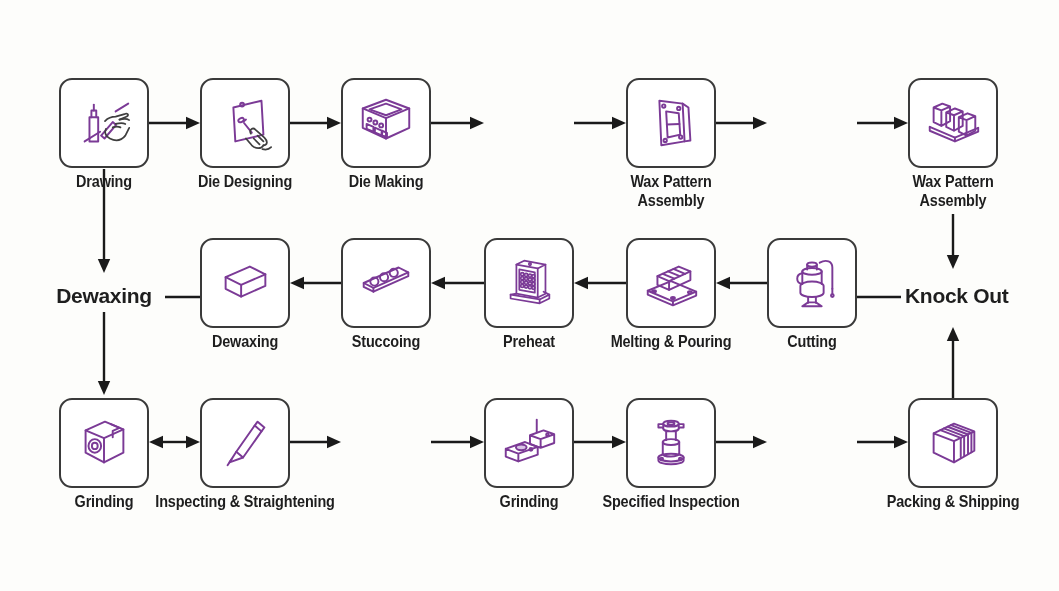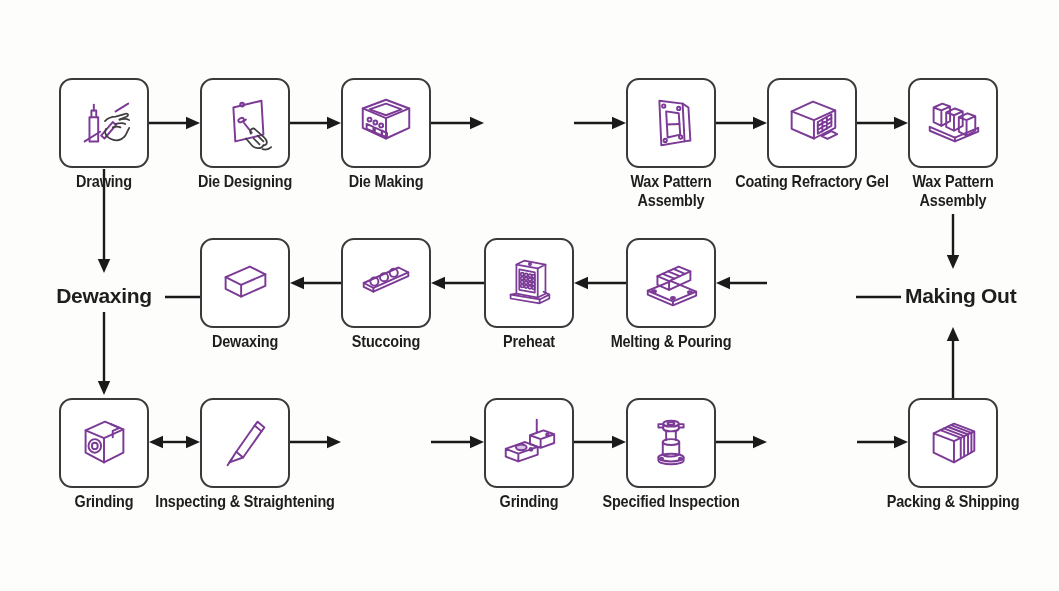--- a/index.html
+++ b/index.html
@@ -218,53 +218,38 @@
           <circle cx="26" cy="50" r="1.7"></circle>
             <circle cx="42" cy="46.5" r="1.7"></circle>
           <path d="M27 20 L40 22 L41.5 44 L28.5 47 Z"></path>
           <path d="M27.7 33.5 L40.7 33"></path>
         </g>
       </svg>
     </div>
     <div class="label wrap-narrow">Wax Pattern Assembly</div>
   </div>
 
-  <div class="node" style="left:767px;top:78px">
-    <div class="box">
-      <svg class="icon" viewBox="0 0 64 64">
-        <g fill="none" stroke="currentColor" stroke-width="2" stroke-linecap="round" stroke-linejoin="round">
-          <path d="M11 20 L33 10 L56 19 L34 29 Z"></path>
-          <path d="M11 20 V38 L34 48 V29"></path>
-          <path d="M56 19 V37 L34 48"></path>
-          <path d="M52 23 V35 L38 43 V31 Z"></path>
-          <path d="M52 27 L38 35 M52 31 L38 39 M47.3 25.7 V38 M42.7 28.4 V40.7"></path>
-          <path d="M42 45.5 L52 40.5 L58 43.5 L48 48.5 Z"></path>
-        </g>
-      </svg>
-    </div>
-    <div class="label">Coating Refractory Gel</div>
-  </div>
 
   <div class="node" style="left:908px;top:78px">
     <div class="box">
       <svg class="icon" viewBox="0 0 64 64">
         <g fill="none" stroke="currentColor" stroke-width="2" stroke-linecap="round" stroke-linejoin="round">
           <path d="M8 36 L34 47 L58 37"></path>
           <path d="M8 36 V40 L34 51 L58 41 V37 M34 47 V51"></path>
           <path d="M12 16 L21 12 L29 15 L20 19 Z M12 16 V31 L20 35 V19 M29 15 V30 L20 35"></path>
           <path d="M25 21 L34 17 L42 20 L33 24 Z M25 21 V36 L33 40 V24 M42 20 V35 L33 40"></path>
           <path d="M38 26 L47 22 L55 25 L46 29 Z M38 26 V41 L46 45 V29 M55 25 V40 L46 45"></path>
         </g>
       </svg>
     </div>
     <div class="label wrap-narrow">Wax Pattern Assembly</div>
   </div>
 
   <div class="side-label centered" style="left:14px;top:284px">Dewaxing</div>
-  <div class="side-label" style="left:905px;top:284px">Making Out</div>
+  <div class="side-label" style="left:905px;top:284px">Knock Out</div>
 
   <div class="node" style="left:200px;top:238px">
     <div class="box">
       <svg class="icon" viewBox="0 0 64 64">
         <g fill="none" stroke="currentColor" stroke-width="2" stroke-linecap="round" stroke-linejoin="round">
           <path d="M12 26 L37 15 L53 23 L28 34 Z"></path>
           <path d="M12 26 V38 L28 46 V34"></path>
           <path d="M53 23 V35 L28 46"></path>
         </g>
       </svg>
@@ -333,20 +318,40 @@
           <path d="M18 25 L40 15 L52 20 L30 30 Z"></path>
           <path d="M18 25 V34 L30 39 V30"></path>
           <path d="M52 20 V29 L30 39"></path>
           <path d="M23.5 22.5 L35.5 27.5 M29 20 L41 25 M34.5 17.5 L46.5 22.5"></path>
         </g>
       </svg>
     </div>
     <div class="label">Melting &amp; Pouring</div>
   </div>
 
+  <div class="node" style="left:767px;top:238px">
+    <div class="box">
+      <svg class="icon" viewBox="0 0 64 64">
+        <g fill="none" stroke="currentColor" stroke-width="2" stroke-linecap="round" stroke-linejoin="round">
+          <ellipse cx="32" cy="13" rx="5" ry="2.2"></ellipse>
+          <path d="M27 13 v5 M37 13 v5"></path>
+          <ellipse cx="32" cy="20" rx="10" ry="3.5"></ellipse>
+          <path d="M22 20 v13 M42 20 v13"></path>
+          <path d="M20 35 a12 4.5 0 0 1 24 0 v7 a12 4.5 0 0 1 -24 0 z"></path>
+          <path d="M28 46.5 v6 M36 46.5 v6"></path>
+          <path d="M22 56 l6 -4 h8 l6 4 z"></path>
+          <path d="M22 22 c-7 1 -7 10 0 11"></path>
+          <path d="M40 11 c7 -4 13 -1 13 5 v22"></path>
+          <path d="M53 38 v5"></path>
+            <circle cx="53" cy="45" r="1.4"></circle>
+        </g>
+      </svg>
+    </div>
+    <div class="label">Cutting</div>
+  </div>
 
   <div class="node" style="left:59px;top:398px">
     <div class="box">
       <svg class="icon" viewBox="0 0 64 64">
         <g fill="none" stroke="currentColor" stroke-width="2" stroke-linecap="round" stroke-linejoin="round">
           <path d="M13 19 L33 10 L52 18 L32 27 Z"></path>
           <path d="M39 12.5 l9 4 -7 3 v6.5"></path>
           <path d="M13 19 V42 L32 52 V27"></path>
           <path d="M52 18 V42 L32 52"></path>
           <ellipse cx="22.5" cy="35" rx="6.5" ry="7"></ellipse>

